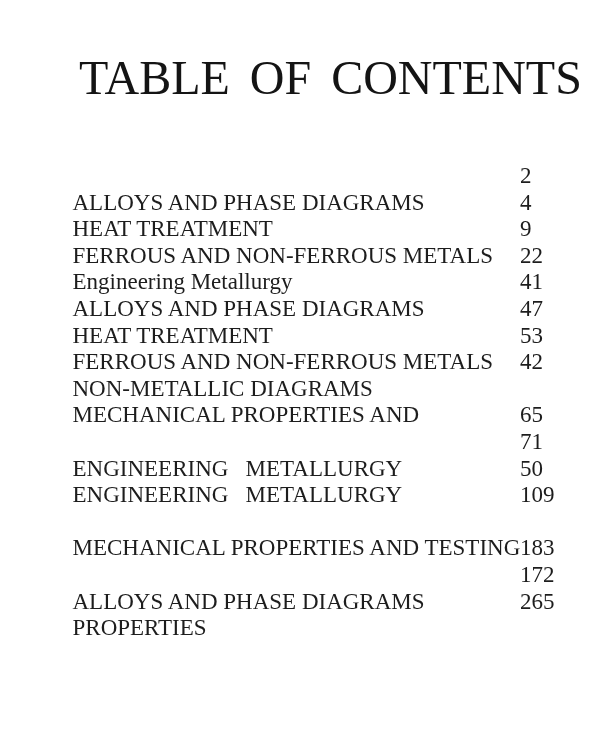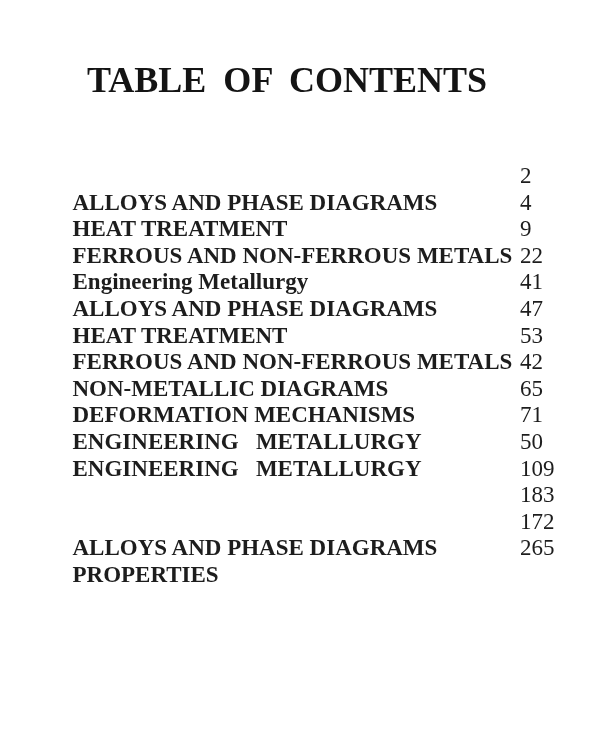--- a/index.html
+++ b/index.html
@@ -17,23 +17,23 @@
   }
   .page {
     position: absolute;
     inset: 0;
     background: #ffffff;
   }
   .title {
     position: absolute;
     left: 79px;
     top: 54px;
-    margin: 8px;
-    font-size: 36px;
-    font-weight: 700;
+    margin: 0;
+    font-size: 48px;
+    font-weight: 400;
     line-height: 1;
     letter-spacing: 0px;
     word-spacing: 8px;
     color: #141414;
     white-space: pre;
   }
   .toc {
     position: absolute;
     left: 38px;
     top: 163px;
@@ -42,21 +42,20 @@
   .toc-row {
     position: relative;
     height: 26.6px;
     line-height: 26.6px;
     font-size: 23px;
     white-space: pre;
   }
   .toc-label {
     display: inline-block;
     white-space: pre;
-    font-weight: bold;
   }
   .toc-page {
     position: absolute;
     left: 482px;
     top: 0;
     white-space: pre;
   }
 </style>
 </head>
 <body>
@@ -93,33 +92,40 @@
     </div>
     <div class="toc-row">
       <span class="toc-label">FERROUS AND NON-FERROUS METALS</span>
       <span class="toc-page">53</span>
     </div>
     <div class="toc-row">
       <span class="toc-label">NON-METALLIC DIAGRAMS</span>
       <span class="toc-page">42</span>
     </div>
     <div class="toc-row">
-      <span class="toc-label">DEFORMATION MECHANISMS</span>
+      <span class="toc-label">MECHANICAL PROPERTIES AND</span>
+      <span class="toc-page"></span>
+    </div>
+    <div class="toc-row">
       <span class="toc-page">65</span>
     </div>
     <div class="toc-row">
       <span class="toc-label">ENGINEERING   METALLURGY</span>
       <span class="toc-page">71</span>
     </div>
     <div class="toc-row">
       <span class="toc-label">ENGINEERING   METALLURGY</span>
       <span class="toc-page">50</span>
     </div>
     <div class="toc-row">
       <span class="toc-page">109</span>
+    </div>
+    <div class="toc-row">
+      <span class="toc-label">MECHANICAL PROPERTIES AND TESTING</span>
+      <span class="toc-page"></span>
     </div>
     <div class="toc-row">
       <span class="toc-page">183</span>
     </div>
     <div class="toc-row">
       <span class="toc-label">ALLOYS AND PHASE DIAGRAMS</span>
       <span class="toc-page">172</span>
     </div>
     <div class="toc-row">
       <span class="toc-label">PROPERTIES</span>

